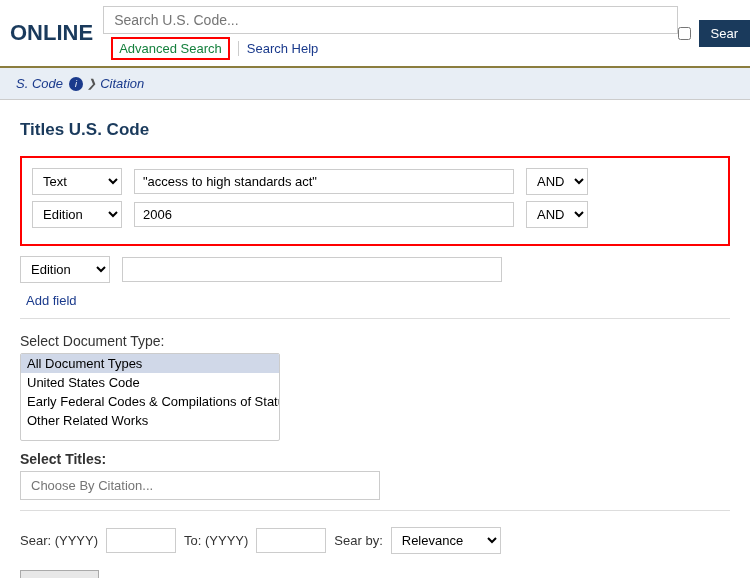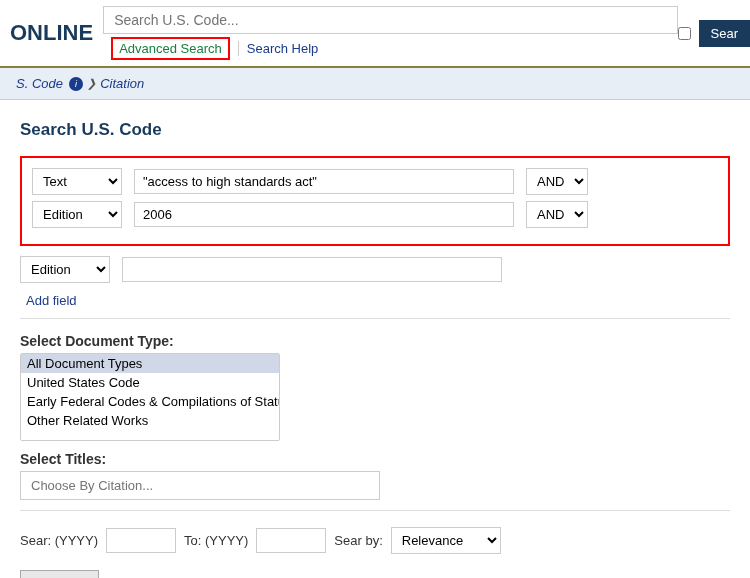--- a/index.html
+++ b/index.html
@@ -28,21 +28,21 @@
     
     .search-fields-box { border: 2px solid red; padding: 10px; display: inline-block; margin-bottom: 4px; }
     .search-row { display: flex; align-items: center; margin-bottom: 6px; gap: 12px; }
     .field-select { border: 1px solid #ccc; padding: 4px 6px; font-size: 13px; background: #fff; cursor: pointer; min-width: 90px; appearance: auto; }
     .field-input { border: 1px solid #ccc; padding: 4px 8px; font-size: 13px; width: 380px; }
     .operator-select { border: 1px solid #ccc; padding: 4px 6px; font-size: 13px; background: #fff; cursor: pointer; min-width: 60px; appearance: auto; }
 
     .add-field-link { color: #1a3a8c; font-size: 13px; cursor: pointer; text-decoration: none; margin-left: 6px; margin-top: 4px; display: inline-block; }
 
     
-    .doc-type-label { font-weight: bold; font-size: 14px; margin-bottom: 4px; margin-top: 14px; }
+    .doc-type-label { font-weight: normal; font-size: 14px; margin-bottom: 4px; margin-top: 14px; }
     .doc-type-list { border: 1px solid #ccc; width: 260px; height: 88px; overflow-y: auto; font-size: 13px; }
     .doc-type-list option { padding: 2px 6px; }
     .doc-type-list option:first-child { background: #d0d8e8; }
 
     
     .select-titles-label { font-weight: bold; font-size: 14px; margin-top: 10px; margin-bottom: 4px; }
     .citation-input { width: 360px; border: 1px solid #ccc; padding: 6px 10px; font-size: 13px; color: #999; }
 
     
     .date-sort-row { display: flex; align-items: center; gap: 8px; margin-top: 16px; font-size: 13px; }
@@ -77,21 +77,21 @@
 </div>
 
 <div class="breadcrumb">
   <a>S. Code</a>
   <span class="info-icon">i</span>
   <span class="chevron">❯</span>
   <a>Citation</a>
 </div>
 
 <div class="main">
-  <div class="section-title">Search U.S. Code</div>
+  <div class="section-title">Titles U.S. Code</div>
 
   
   <div style="display:flex; flex-direction:column; gap:0;">
     <div class="search-fields-box">
 
       <div class="search-row">
         <select class="field-select">
           <option>Text</option>
           <option>Edition</option>
           <option>Title</option>

